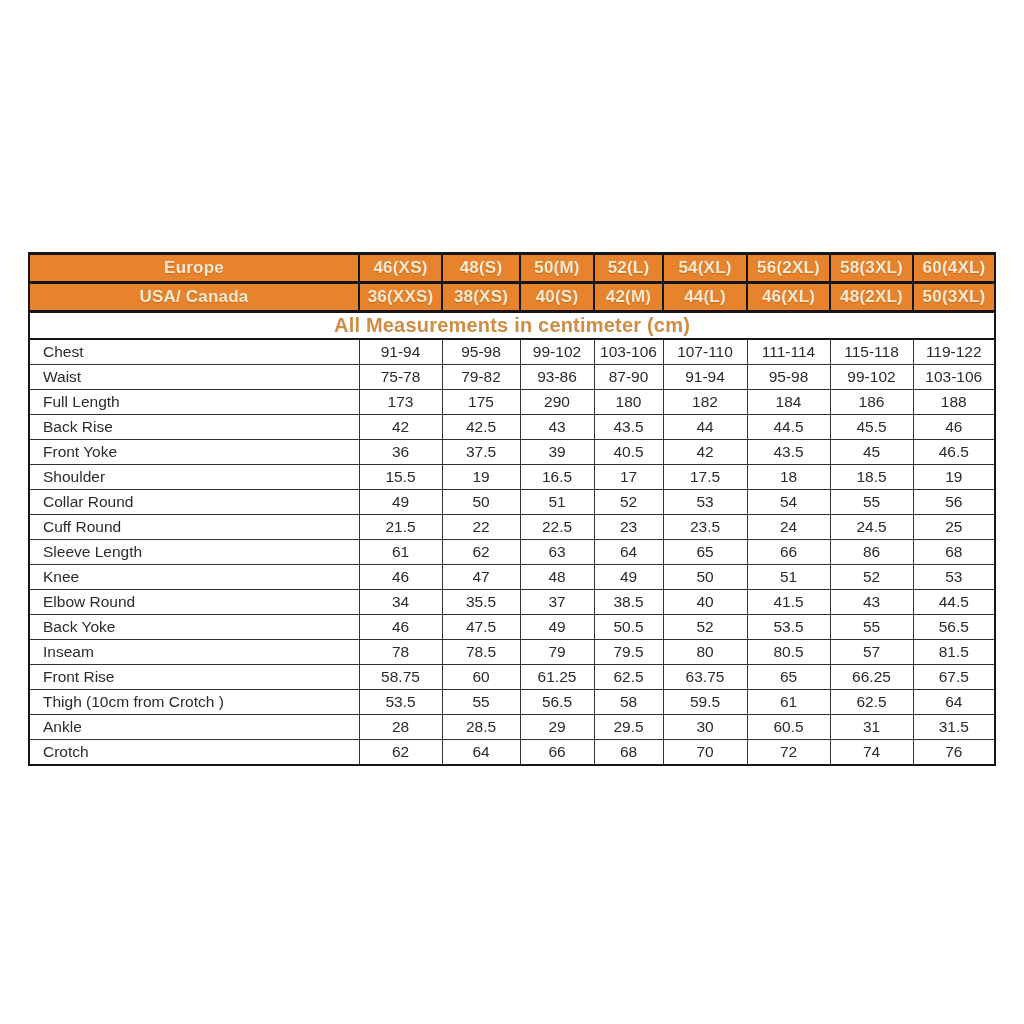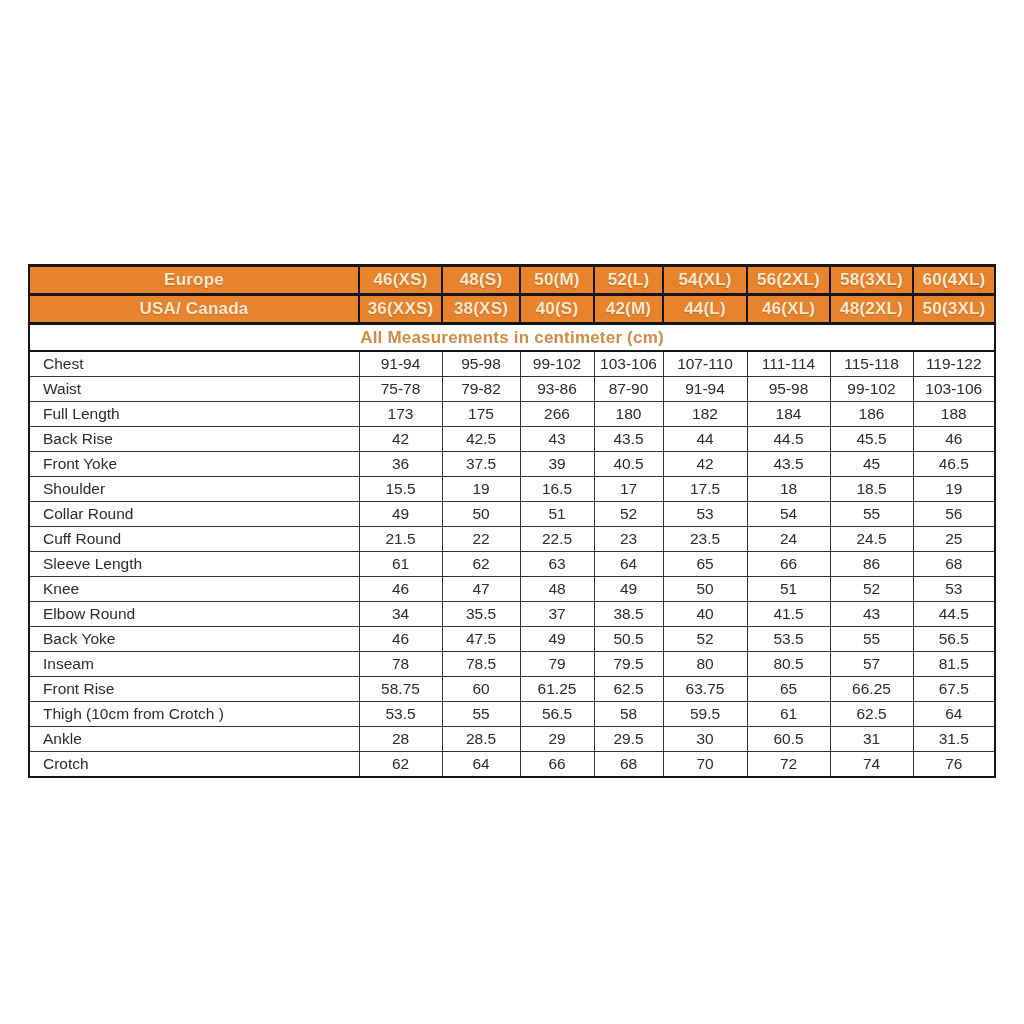--- a/index.html
+++ b/index.html
@@ -13,21 +13,21 @@
   }
   .canvas {
     position: relative;
     width: 1024px;
     height: 1024px;
     background: #ffffff;
   }
   .chart-wrap {
     position: absolute;
     left: 28px;
-    top: 264px;
+    top: 252px;
     width: 966px;
   }
   table.size-chart {
     border-collapse: collapse;
     table-layout: fixed;
     width: 966px;
     border: 2px solid #161616;
   }
   
   thead th {
@@ -45,21 +45,21 @@
     text-shadow: 0 1px 1px rgba(120,60,10,0.35);
     letter-spacing: 0.2px;
     white-space: nowrap;
     overflow: hidden;
   }
   
   tbody.note-group td {
     background: #ffffff;
     color: #CE8C44;
     font-weight: bold;
-    font-size: 17px;
+    font-size: 20px;
     height: 23px;
     text-align: center;
     vertical-align: middle;
     border: 2px solid #161616;
     letter-spacing: 0.2px;
   }
   
   tbody.data-group td {
     background: #ffffff;
     color: #2b2b2b;
@@ -144,21 +144,21 @@
             <td>87-90</td>
             <td>91-94</td>
             <td>95-98</td>
             <td>99-102</td>
             <td>103-106</td>
           </tr>
           <tr>
             <td class="row-label">Full Length</td>
             <td>173</td>
             <td>175</td>
-            <td>266</td>
+            <td>290</td>
             <td>180</td>
             <td>182</td>
             <td>184</td>
             <td>186</td>
             <td>188</td>
           </tr>
           <tr>
             <td class="row-label">Back Rise</td>
             <td>42</td>
             <td>42.5</td>

